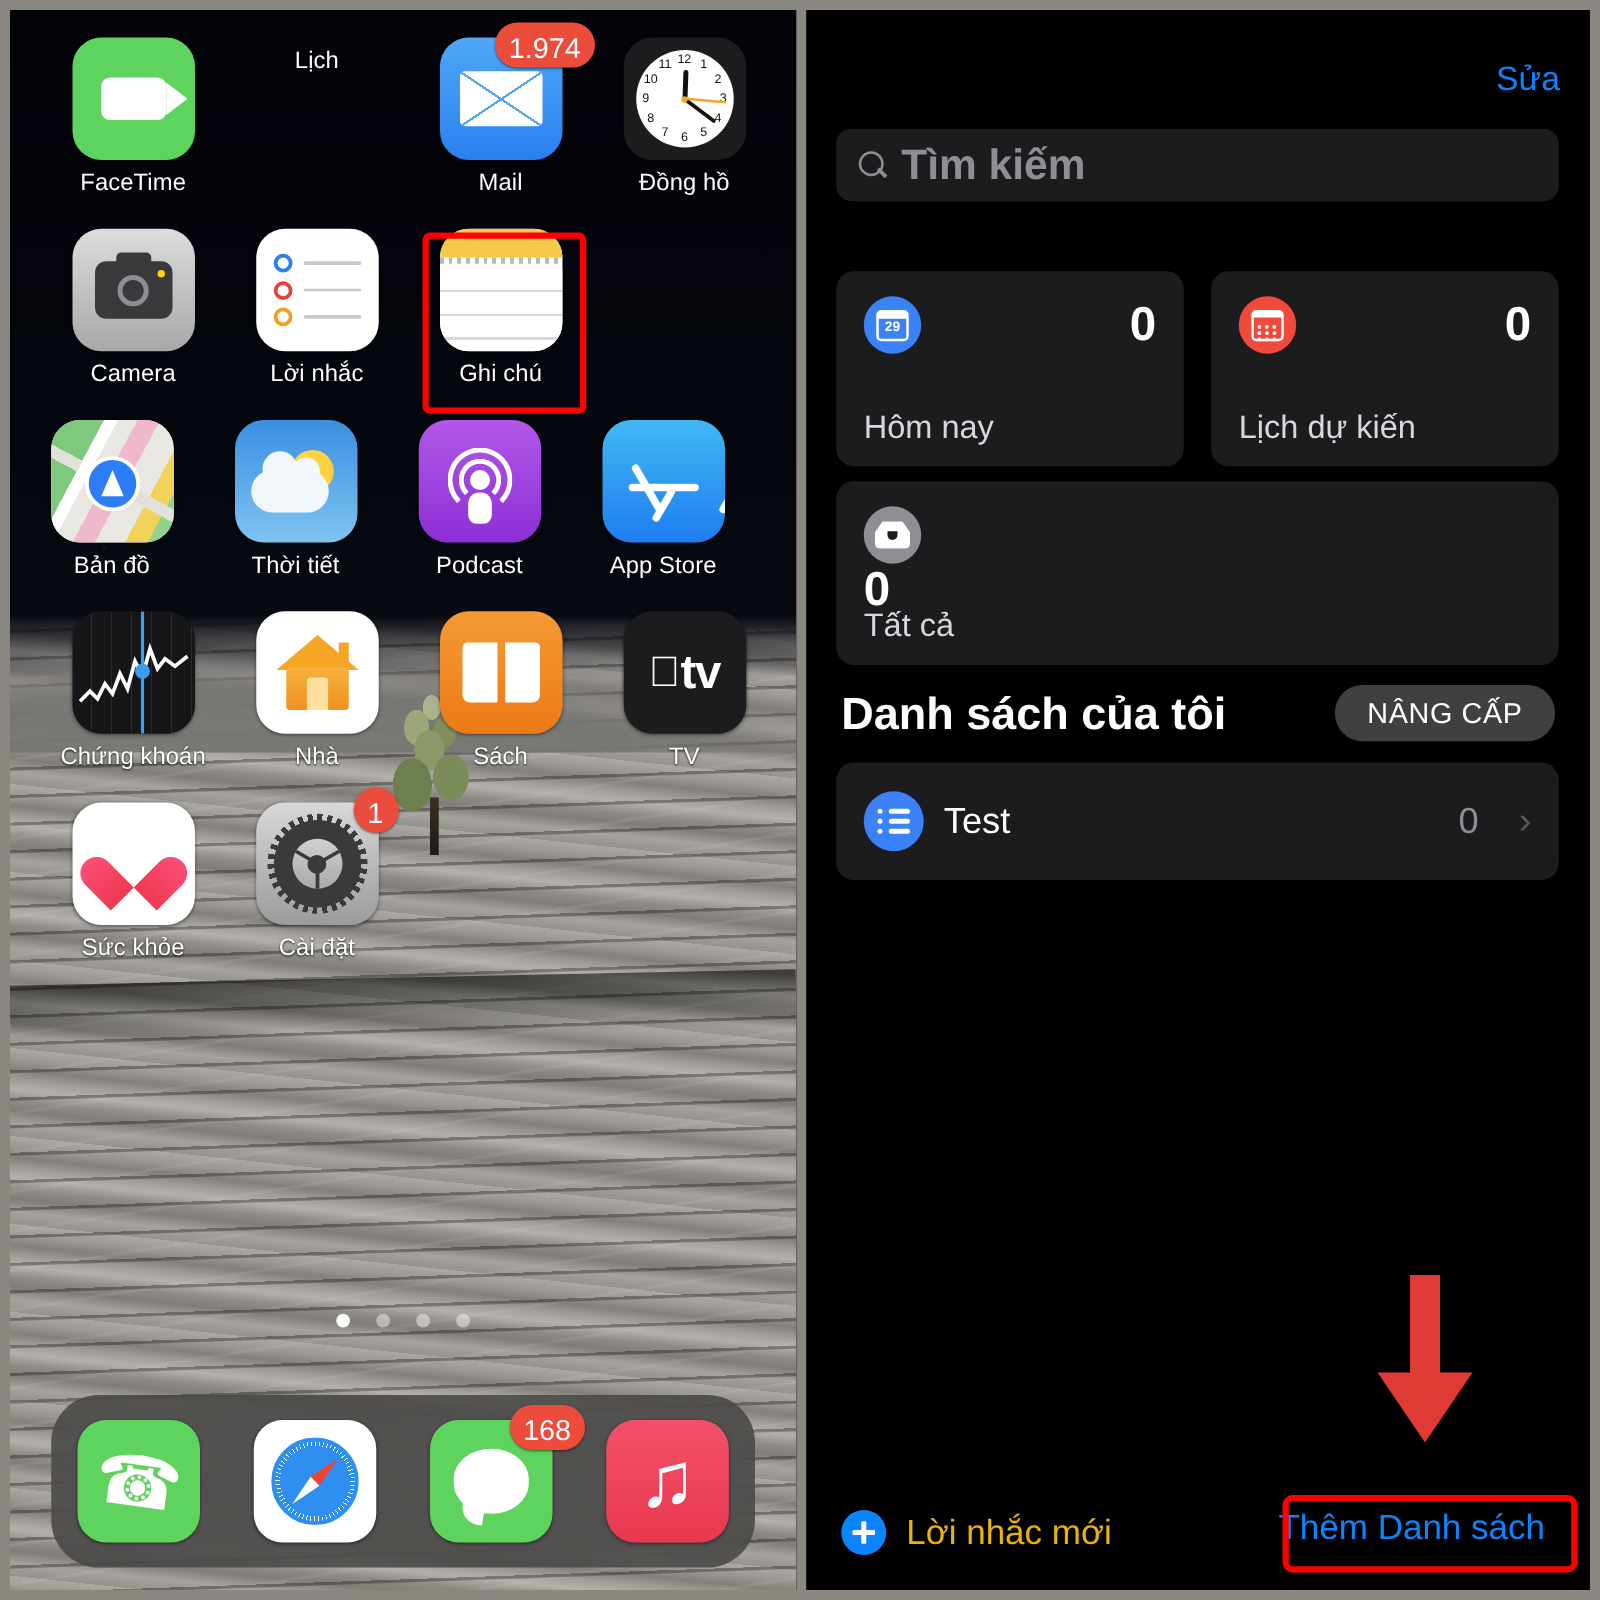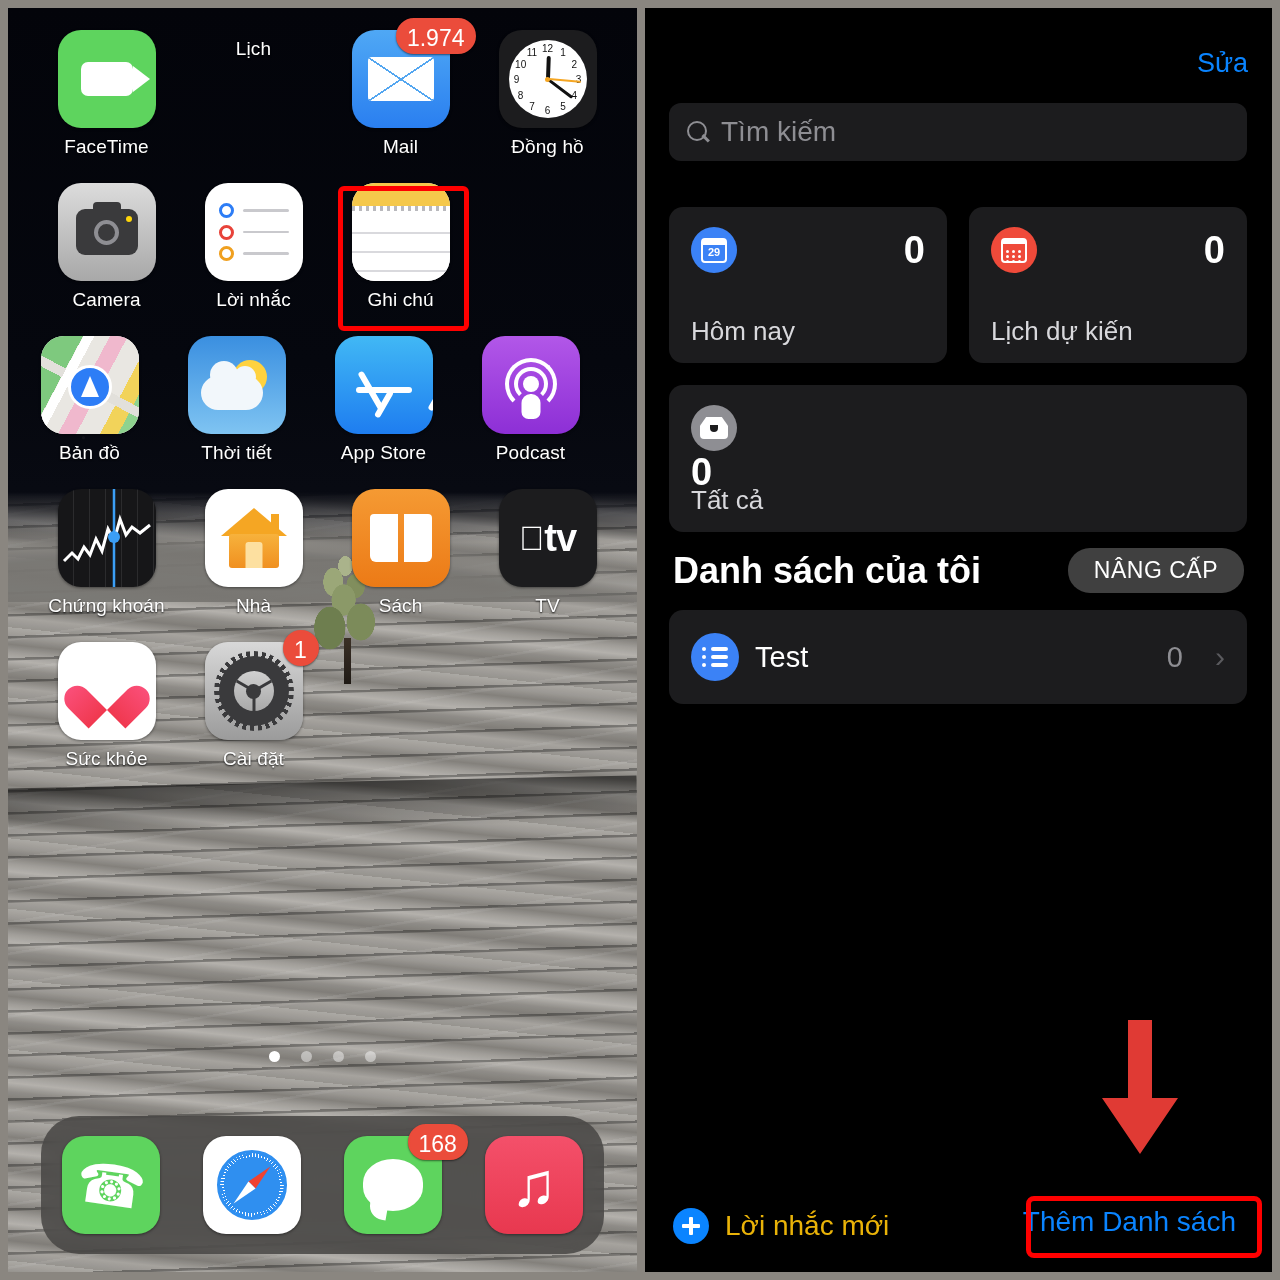--- a/index.html
+++ b/index.html
@@ -304,29 +304,29 @@
   }
   .search-icon { width:22px; height:22px; position:relative; flex:none; }
   .search-icon::before {
     content:""; position:absolute; left:0; top:0; width:16px;height:16px;border-radius:50%;
     border:2.6px solid #8e8e93;
   }
   .search-icon::after {
     content:""; position:absolute; right:0; bottom:0; width:9px;height:2.6px;background:#8e8e93;
     transform: rotate(45deg); transform-origin: right center;
   }
-  .search-ph { color:#8e8e93; font-size:28px; }
+  .search-ph { color:#8e8e93; font-size:34px;font-weight:bold; }
 
   .smart-row {
     position:absolute; left:24px; top:199px; width:578px;
     display:flex; gap:22px;
   }
   .smart-card {
     flex:1; height: 156px; border-radius:14px; background:#1c1c1e;
-    padding: 20px 22px 18px; position:relative;
+    padding: 20px 22px 18px; position:relative;margin-top:10px;
   }
   .smart-card .sc-top { display:flex; align-items:center; justify-content:space-between; }
   .sc-icon { width:46px;height:46px;border-radius:50%;display:flex;align-items:center;justify-content:center; }
   .sc-count { color:#fff; font-size:38px; font-weight:bold; }
   .sc-label { color:#d8d8dc; font-size:26px; position:absolute; left:22px; bottom:16px; }
 
   .cal-glyph { width:26px;height:25px;border-radius:4px;border:2.5px solid #fff;position:relative;
       display:flex;align-items:flex-end;justify-content:center;}
   .cal-glyph::before{content:"";position:absolute;left:-1px;right:-1px;top:-1px;height:6px;background:#fff;border-radius:3px 3px 0 0;}
   .cal-glyph span{font-size:11px;color:#fff;line-height:13px;margin-bottom:2px;font-weight:bold;}
@@ -527,43 +527,43 @@
           <div class="app-icon-wrap">
             <div class="app-icon ic-weather">
               <div class="sun"></div>
                 <div class="cloud"></div>
             </div>
           </div>
           <div class="app-label">Thời tiết</div>
         </div>
         <div class="app-cell">
           <div class="app-icon-wrap">
+            <div class="app-icon ic-podcast">
+              <div class="p">
+                <div class="ring" style="width:52px;height:52px;top:6px;"></div>
+                <div class="ring" style="width:34px;height:34px;top:15px;"></div>
+                <div class="head"></div>
+                  <div class="body2"></div>
+              </div>
+            </div>
+          </div>
+          <div class="app-label">Podcast</div>
+        </div>
+        <div class="app-cell">
+          <div class="app-icon-wrap">
             <div class="app-icon ic-appstore">
               <div class="a-glyph">
                 <i style="width:56px;left:2px;top:30px;"></i>
                 <i style="width:44px;left:6px;top:12px;transform:rotate(60deg);transform-origin:0 50%;"></i>
                 <i style="width:44px;left:54px;top:12px;transform:rotate(-60deg);transform-origin:100% 50%;"></i>
                 <i style="width:30px;left:15px;top:44px;transform:rotate(-60deg);transform-origin:50% 50%;"></i>
               </div>
             </div>
           </div>
           <div class="app-label">App Store</div>
-        </div>
-        <div class="app-cell">
-          <div class="app-icon-wrap">
-            <div class="app-icon ic-podcast">
-              <div class="p">
-                <div class="ring" style="width:52px;height:52px;top:6px;"></div>
-                <div class="ring" style="width:34px;height:34px;top:15px;"></div>
-                <div class="head"></div>
-                  <div class="body2"></div>
-              </div>
-            </div>
-          </div>
-          <div class="app-label">Podcast</div>
         </div>
       </div>
 
       <div class="app-row" style="margin-top:25px; padding-left:25px;">
         <div class="app-cell">
           <div class="app-icon-wrap">
             <div class="app-icon ic-stocks">
               <div class="vg"></div>
               <svg viewBox="0 0 98 98" width="98" height="98">
                 <polyline points="6,72 14,64 20,70 26,58 32,66 38,50 44,62 50,40 56,52 62,30 68,46 74,38 82,44 92,36" fill="none" stroke="#ffffff" stroke-width="3"></polyline>

